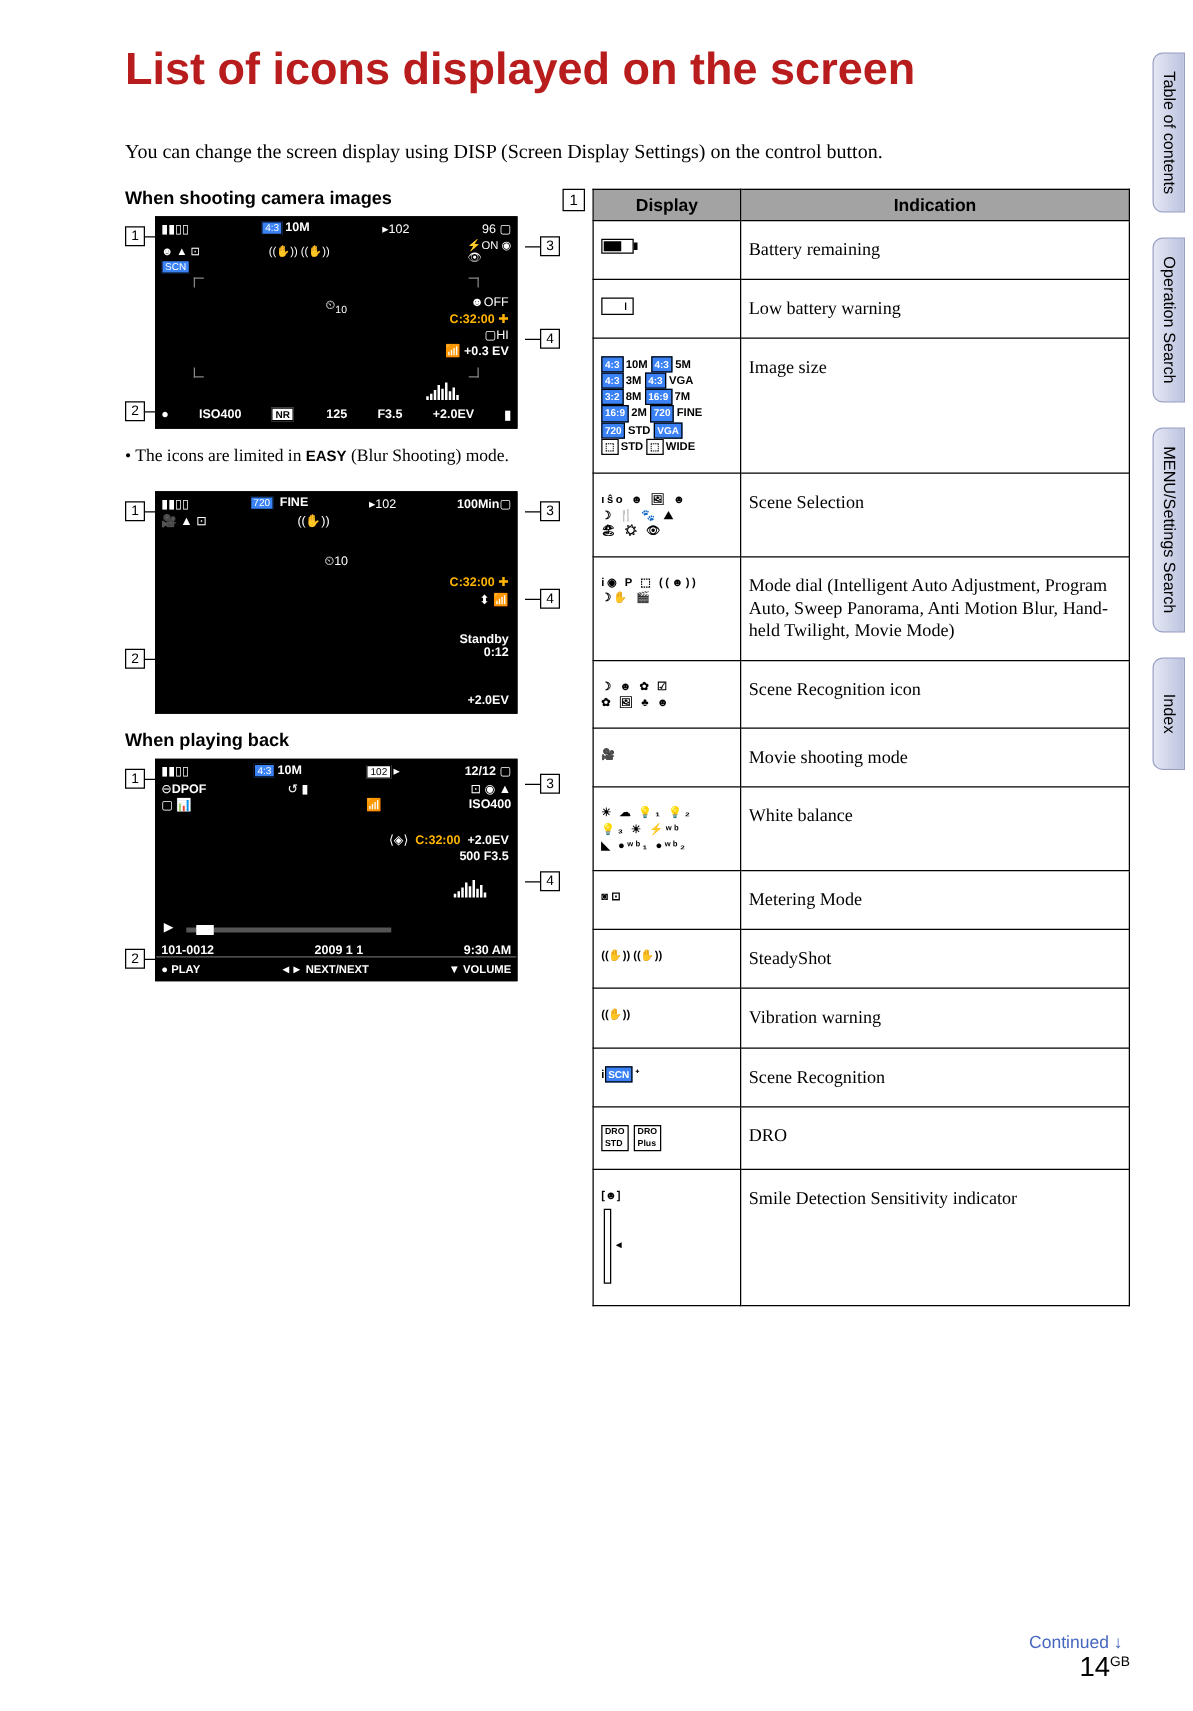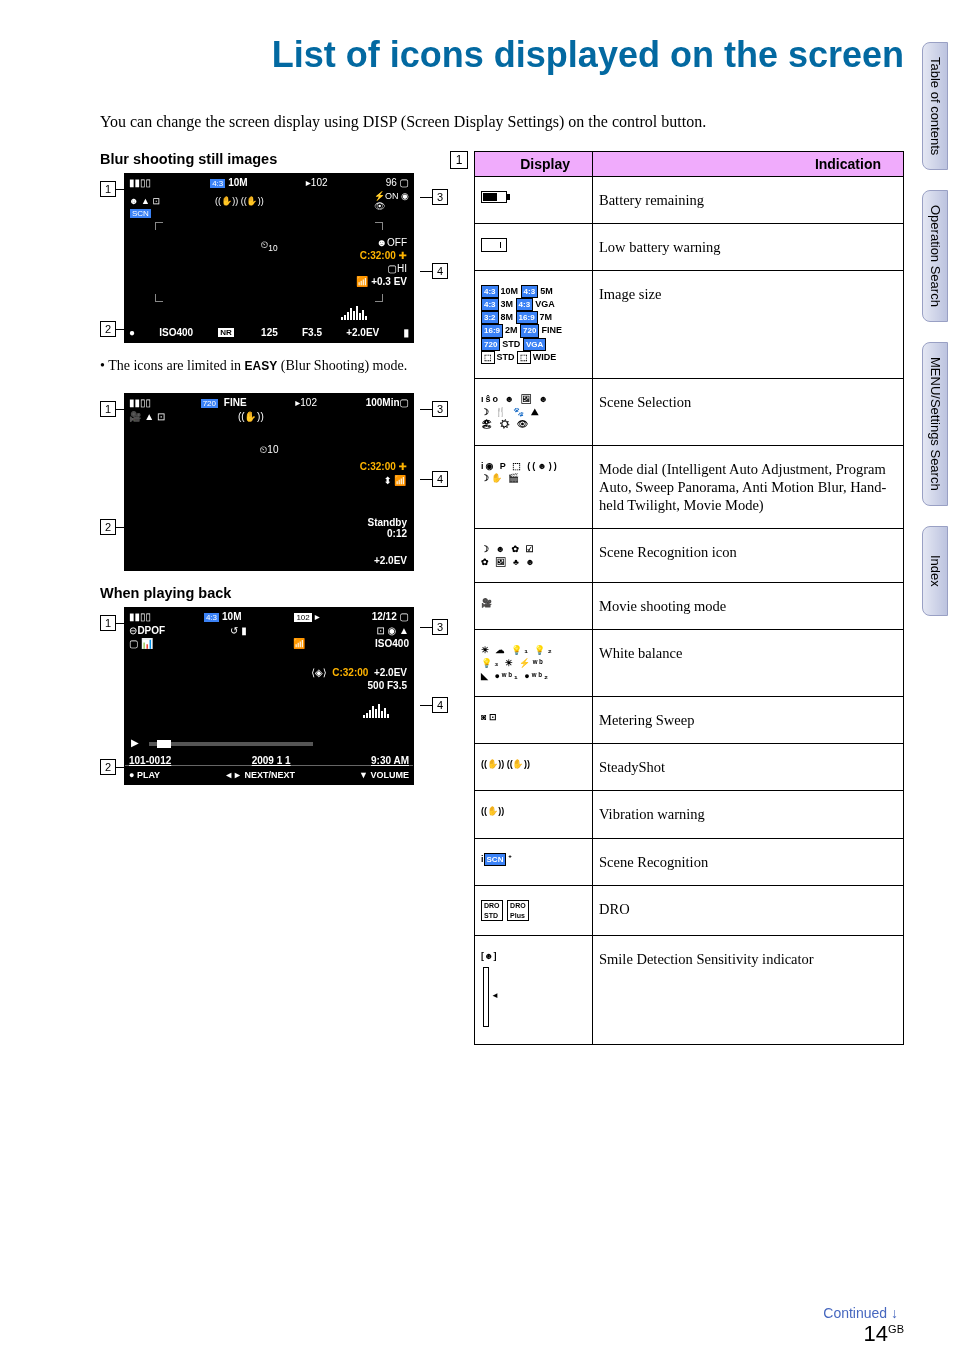--- a/index.html
+++ b/index.html
@@ -1,33 +1,33 @@
 <!DOCTYPE html>
 <html><head>
 <meta charset="utf-8">
 <style>
   * { box-sizing: border-box; margin: 0; padding: 0; }
   body { font-family: "Times New Roman", serif; font-size: 14px; color: #000; background: #fff; width: 954px; height: 1369px; position: relative; }
   .page { padding: 34px 50px 20px 100px; position: relative; }
-  h1 { color: #0369a1; font-size: 36px; font-weight: bold; margin-bottom: 14px; line-height: 1.15; font-family: Arial, sans-serif; text-align: right; }
+  h1 { color: #b91c1c; font-size: 36px; font-weight: bold; margin-bottom: 14px; line-height: 1.15; font-family: Arial, sans-serif; }
   .intro { font-size: 16px; line-height: 1.35; margin-bottom: 18px; }
   .cols { display: flex; gap: 26px; }
   .left { width: 348px; }
   .right { flex: 1; }
   .sect-head { font-family: Arial, sans-serif; font-weight: bold; font-size: 14.5px; margin-bottom: 6px; }
   .lcd { background: #000; color: #fff; border: 1px solid #000; width: 290px; height: 170px; position: relative; font-family: Arial, sans-serif; font-size: 10px; margin-left: 24px; }
   .lcdrow { position: absolute; left: 4px; right: 4px; display: flex; justify-content: space-between; align-items: center; }
   .yellow { color: #ffb400; }
   .callout { position: absolute; width: 16px; height: 16px; border: 1.2px solid #000; font-size: 11px; display:flex; align-items:center; justify-content:center; font-family: Arial,sans-serif; background:#fff; }
   .cline { position:absolute; background:#000; height:1px; }
   .note { font-size: 14px; margin: 8px 0 18px 12px; text-indent: -12px; line-height:1.3;}
   .note .easy { font-family: Arial, sans-serif; font-weight: bold; font-size: 12px; }
   .grp { position:relative; margin-bottom: 14px;}
   .tab { width: 100%; border-collapse: collapse; font-size: 14.5px; }
-  .tab th { background: #f0abfc; text-align: right; padding: 4px 22px; border: 1px solid #000; font-family: Arial, sans-serif; font-size: 14px;}
+  .tab th { background: #a3a3a3; text-align: center; padding: 4px 9px; border: 1px solid #000; font-family: Arial, sans-serif; font-size: 14px;}
   .tab td { border: 1px solid #000; padding: 14px 6px; vertical-align: top; line-height:1.25;}
   .tab td.icons { width: 118px; font-family: Arial, sans-serif; font-size: 9px; font-weight:bold; line-height:1.4;}
   .bx { border:1px solid #000; padding:0 2px; font-size:8px; display:inline-block; margin-right:2px; background:#fff; color:#000;}
   .bxb { background:#3b82f6; color:#fff; border:1px solid #000; padding:0 2px; font-size:8px; display:inline-block; margin-right:2px;}
   .battc { display:inline-block; width:26px; height:12px; border:1.5px solid #000; position:relative; vertical-align:middle;}
   .battc:after{content:"";position:absolute;right:-4px;top:2px;width:3px;height:6px;background:#000;}
   .battc .fill{position:absolute;left:1px;top:1px;bottom:1px;width:14px;background:#000;}
   .battw { display:inline-block; width:26px; height:14px; border:1.5px solid #000; position:relative; vertical-align:middle;}
   .battw:after{content:"";position:absolute;right:0;top:3px;width:5px;height:6px;border-left:1.5px solid #000;}
   .glyphrow { letter-spacing: 2px; font-size:12px;}
@@ -61,21 +61,21 @@
 <div class="page">
   <h1>List of icons displayed on the screen</h1>
   <p class="intro">
     <br>
     <span>You can change the screen display using DISP (Screen Display Settings) on the control button.</span>
   </p>
 
   <div class="cols">
     <div class="left">
 
-      <div class="sect-head">Blur shooting still images</div>
+      <div class="sect-head">When shooting camera images</div>
       <div class="grp">
         <div class="callout" style="left:0; top:8px;">1</div>
         <div class="cline" style="left:16px;top:16px;width:12px;"></div>
         <div class="callout" style="right:0; top:16px;">3</div>
         <div class="cline" style="right:16px;top:24px;width:12px;"></div>
         <div class="callout" style="right:0; top:90px;">4</div>
         <div class="cline" style="right:16px;top:98px;width:12px;"></div>
         <div class="callout" style="left:0; top:148px;">2</div>
         <div class="cline" style="left:16px;top:156px;width:12px;"></div>
 
@@ -155,21 +155,21 @@
               <span>🎥 ▲ ⊡</span>
               <span>((✋))</span>
               <span></span>
               <span></span>
             </div>
           <div style="position:absolute;left:50%;top:50px;transform:translateX(-50%);">⏲10</div>
           <div style="position:absolute; right:6px; top:66px; text-align:right; line-height:1.4;">
             <div class="yellow"><b>C:32:00</b> ✚</div>
             <div>⬍ 📶</div>
           </div>
-          <div style="position:absolute; right:6px; top:123px; text-align:right; font-weight:bold;">
+          <div style="position:absolute; right:6px; top:112px; text-align:right; font-weight:bold;">
             <div>Standby</div>
             <div>0:12</div>
           </div>
           <div style="position:absolute; right:6px; bottom:4px; font-weight:bold;">+2.0EV</div>
         </div>
       </div>
 
       <div class="sect-head">When playing back</div>
       <div class="grp">
         <div class="callout" style="left:0; top:8px;">1</div>
@@ -213,21 +213,21 @@
               <span style="left:17px;height:14px;"></span>
               <span style="left:20px;height:7px;"></span>
               <span style="left:23px;height:10px;"></span>
               <span style="left:26px;height:4px;"></span>
           </div>
           <div style="position:absolute;left:6px;bottom:36px;">▶</div>
           <div style="position:absolute;left:24px;right:100px;bottom:38px;height:4px;background:#555;">
               <div style="width:14px;height:8px;background:#fff;margin-top:-2px;margin-left:8px;"></div>
             </div>
           <div style="position:absolute;left:0;right:0;bottom:18px;border-top:1px solid #666;"></div>
-          <div class="lcdrow" style="bottom:18px; font-weight:bold;text-decoration:underline;">
+          <div class="lcdrow" style="bottom:18px; font-weight:bold;">
             <span>101-0012</span>
             <span>2009  1  1</span>
             <span>9:30 AM</span>
           </div>
           <div class="lcdrow" style="bottom:4px; font-weight:bold; font-size:9px;">
             <span>● PLAY</span>
             <span>◄► NEXT/NEXT</span>
             <span>▼ VOLUME</span>
           </div>
         </div>
@@ -278,21 +278,21 @@
           <tr>
                 <td class="icons">🎥</td>
                 <td>Movie shooting mode</td>
               </tr>
           <tr>
                 <td class="icons glyphrow">☀ ☁ 💡₁ 💡₂<br>💡₃ ☀ ⚡ʷᵇ<br>◣ ●ʷᵇ₁ ●ʷᵇ₂</td>
                 <td>White balance</td>
               </tr>
           <tr>
                 <td class="icons">◙ ⊡</td>
-                <td>Metering Sweep</td>
+                <td>Metering Mode</td>
               </tr>
           <tr>
                 <td class="icons">((✋)) ((✋))</td>
                 <td>SteadyShot</td>
               </tr>
           <tr>
                 <td class="icons">((✋))</td>
                 <td>Vibration warning</td>
               </tr>
           <tr>

